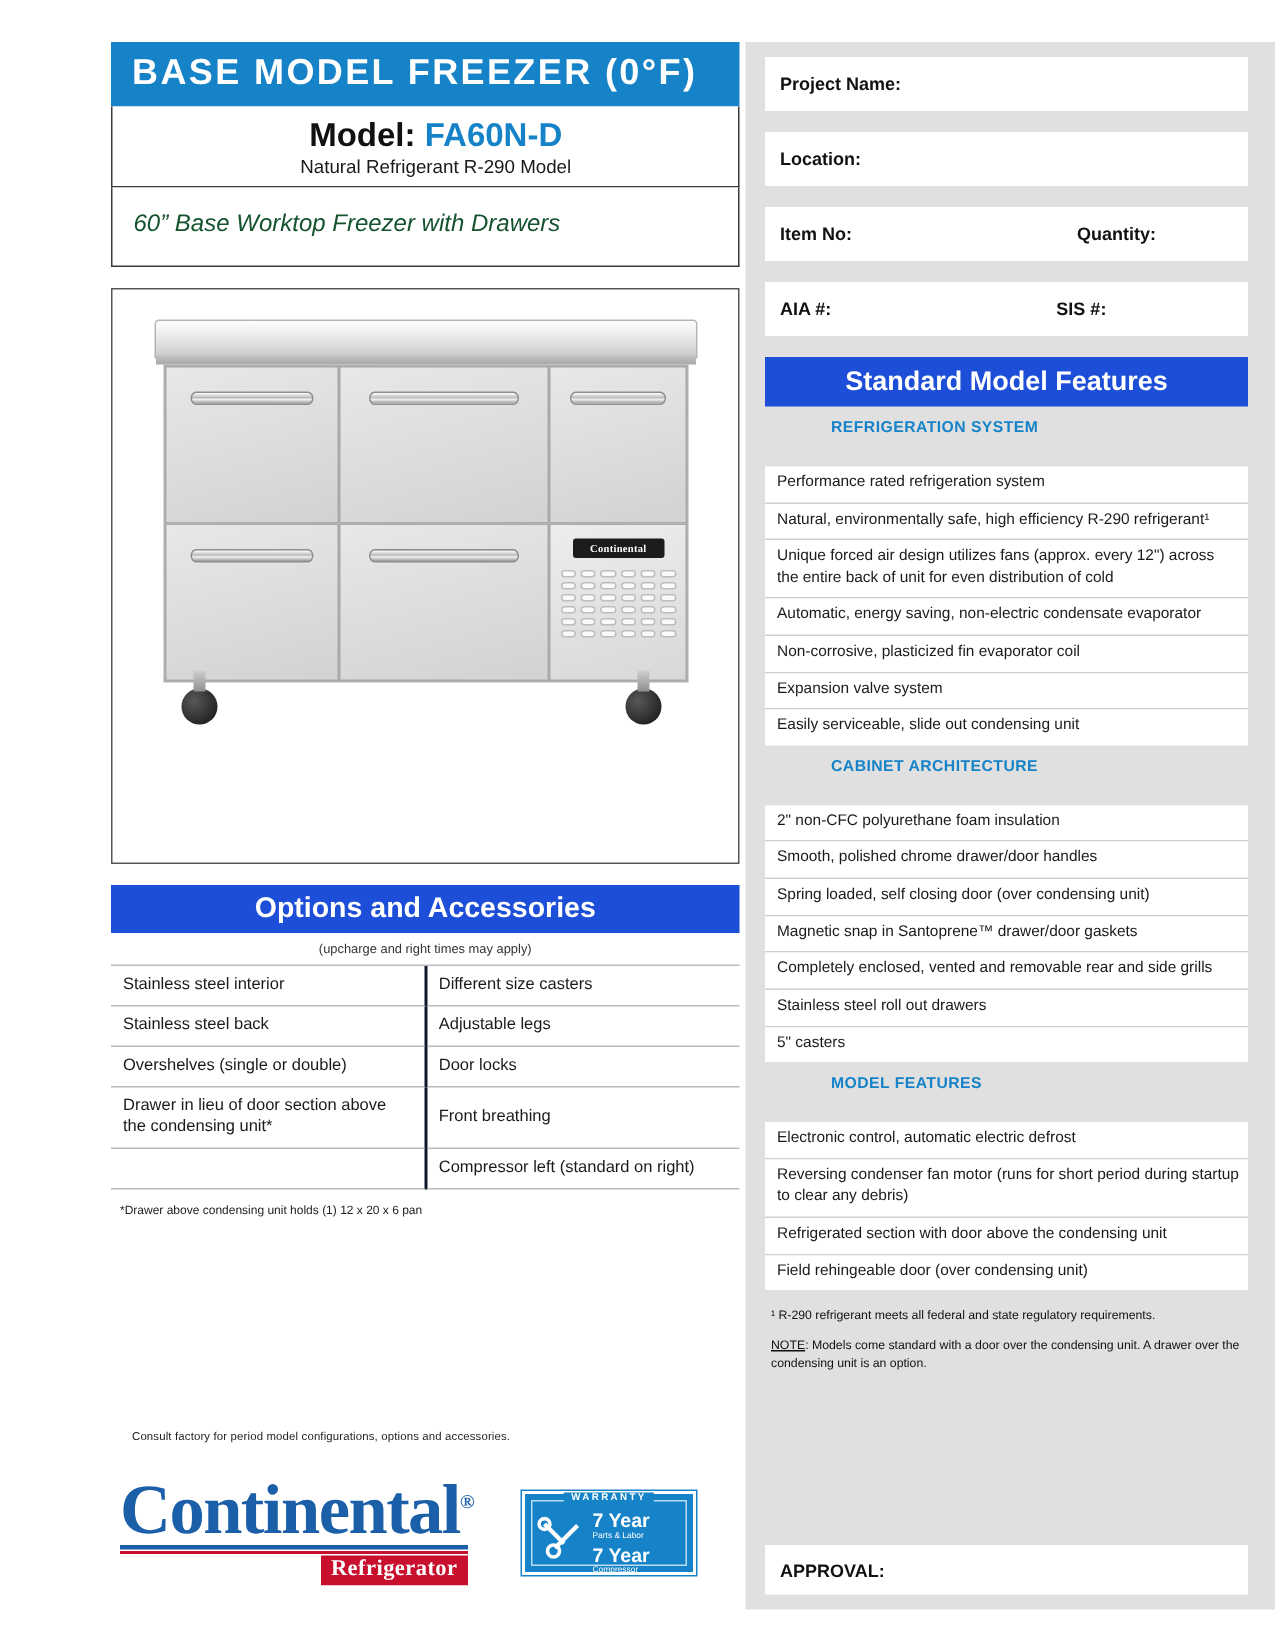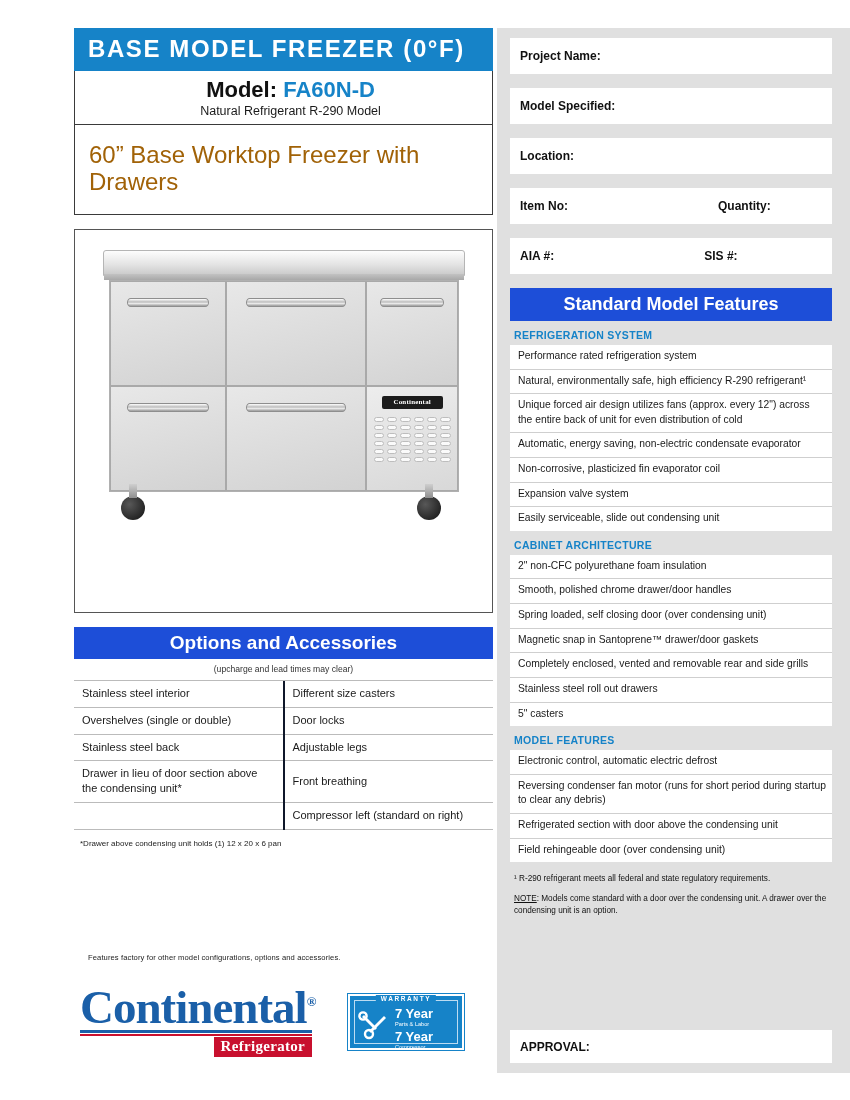--- a/index.html
+++ b/index.html
@@ -38,23 +38,24 @@
   }
   .model-line { font-size: 22px; font-weight: bold; color: #111; line-height: 1.12; }
   .model-line .num { color: #1683c8; }
   .model-sub { font-size: 12.5px; color: #1a1a1a; margin-top: 1px; }
 
   .desc-box {
     border: 1.5px solid #3a3a3a; border-top: none;
     background: #fff;
   }
   .desc-title {
-    font-size: 24px; color: #a16207;
+    font-size: 16px; color: #14532d;
     padding: 16px 0 18px 14px;
     line-height: 1.15;
+    font-style: italic;
   }
   .desc-note {
     background: #dedede;
     font-size: 9.6px; color: #222; line-height: 1.58;
     padding: 12px 14px 13px 14px;
   }
 
   
   .photo-frame {
     margin-top: 14px;
@@ -184,21 +185,21 @@
   }
   .field .second { margin-left: 150px; }
 
   .sm-bar {
     background: #1d4ed8; color: #fff; text-align: center;
     font-size: 18px; font-weight: bold; padding: 7px 0 8px;
     margin-top: 8px; line-height: 1;
   }
   .sec-head {
     color: #1683c8; font-size: 10.5px; font-weight: bold;
-    letter-spacing: .3px; padding: 8px 0 4px 4px;
+    letter-spacing: .3px; padding: 8px 0 20px 4px; margin-left: 40px;
   }
   .feat { background: #fff; border-bottom: 1px solid #cfcfcf;
           font-size: 10.3px; color: #1a1a1a; padding: 4px 6px 5px 8px;
           line-height: 1.42; }
   .feat:last-child { border-bottom: none; }
   .foot1 { font-size: 8.2px; color: #111; padding: 12px 2px 0 4px; }
   .foot2 { font-size: 8.2px; color: #111; padding: 10px 2px 0 4px; line-height: 1.45; }
   .foot2 u { text-decoration: underline; }
 
   .approval {
@@ -290,50 +291,50 @@
                 <i></i>
             </div>
           </div>
         </div>
         <div class="caster l"></div>
         <div class="caster r"></div>
       </div>
     </div>
 
     <div class="options-bar">Options and Accessories</div>
-    <div class="options-sub">(upcharge and lead times may clear)</div>
+    <div class="options-sub">(upcharge and right times may apply)</div>
 
     <table class="opt">
       <tbody>
         <tr>
           <td>Stainless steel interior</td>
           <td>Different size casters</td>
         </tr>
         <tr>
+          <td>Stainless steel back</td>
+          <td>Adjustable legs</td>
+        </tr>
+        <tr>
           <td>Overshelves (single or double)</td>
           <td>Door locks</td>
-        </tr>
-        <tr>
-          <td>Stainless steel back</td>
-          <td>Adjustable legs</td>
         </tr>
         <tr>
           <td>Drawer in lieu of door section above the condensing unit*</td>
           <td>Front breathing</td>
         </tr>
         <tr>
           <td></td>
           <td>Compressor left (standard on right)</td>
         </tr>
       </tbody>
     </table>
     <div class="opt-foot">*Drawer above condensing unit holds (1) 12 x 20 x 6 pan</div>
   </div>
 
-  <div class="consult">Features factory for other model configurations, options and accessories.</div>
+  <div class="consult">Consult factory for period model configurations, options and accessories.</div>
 
   <div class="logo">
     <div class="logo-word">
       <span>Continental</span><sup>®</sup>
     </div>
     <div class="logo-rule"></div>
     <div class="logo-rule2"></div>
     <div style="overflow:hidden;">
       <span class="logo-tag">Refrigerator</span>
     </div>
@@ -356,23 +357,20 @@
       <div class="w-small">Parts &amp; Labor</div>
       <div class="w-big">7 Year</div>
       <div class="w-small">Compressor</div>
     </div>
   </div>
 
   <div class="right-col">
 
     <div class="field">
       <span>Project Name:</span>
-    </div>
-    <div class="field">
-      <span>Model Specified:</span>
     </div>
     <div class="field">
       <span>Location:</span>
     </div>
     <div class="field">
       <span>Item No:</span>
       <span class="second">Quantity:</span>
     </div>
     <div class="field">
       <span>AIA #:</span>

